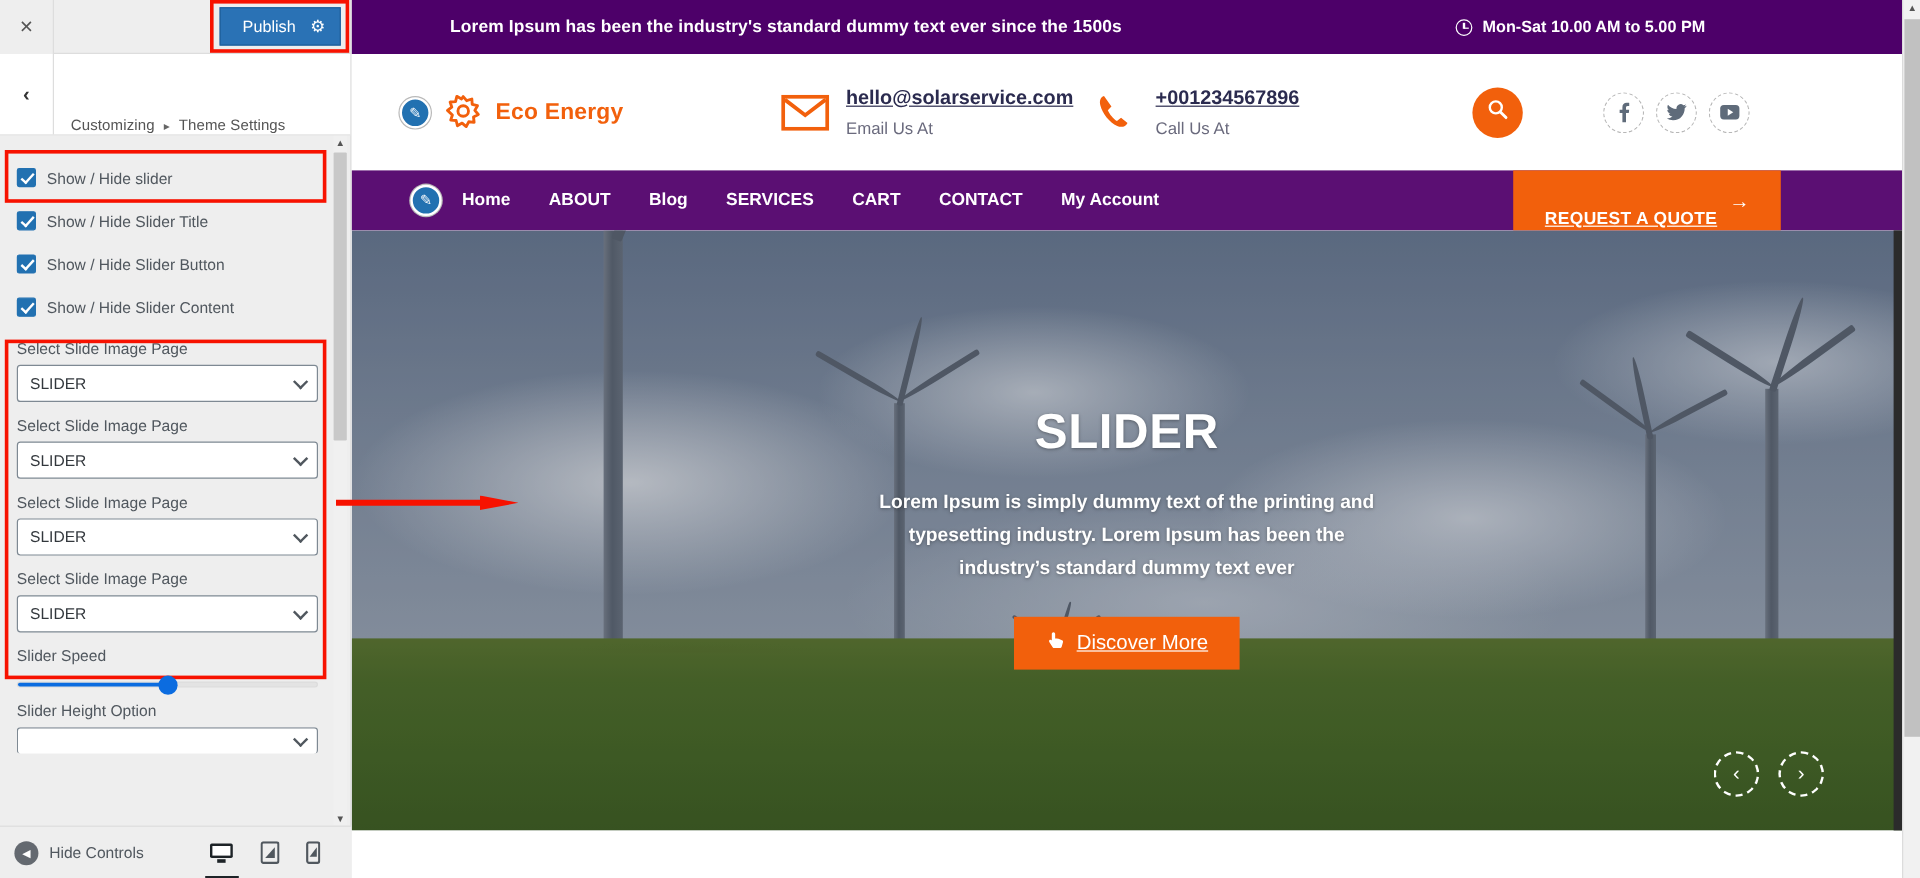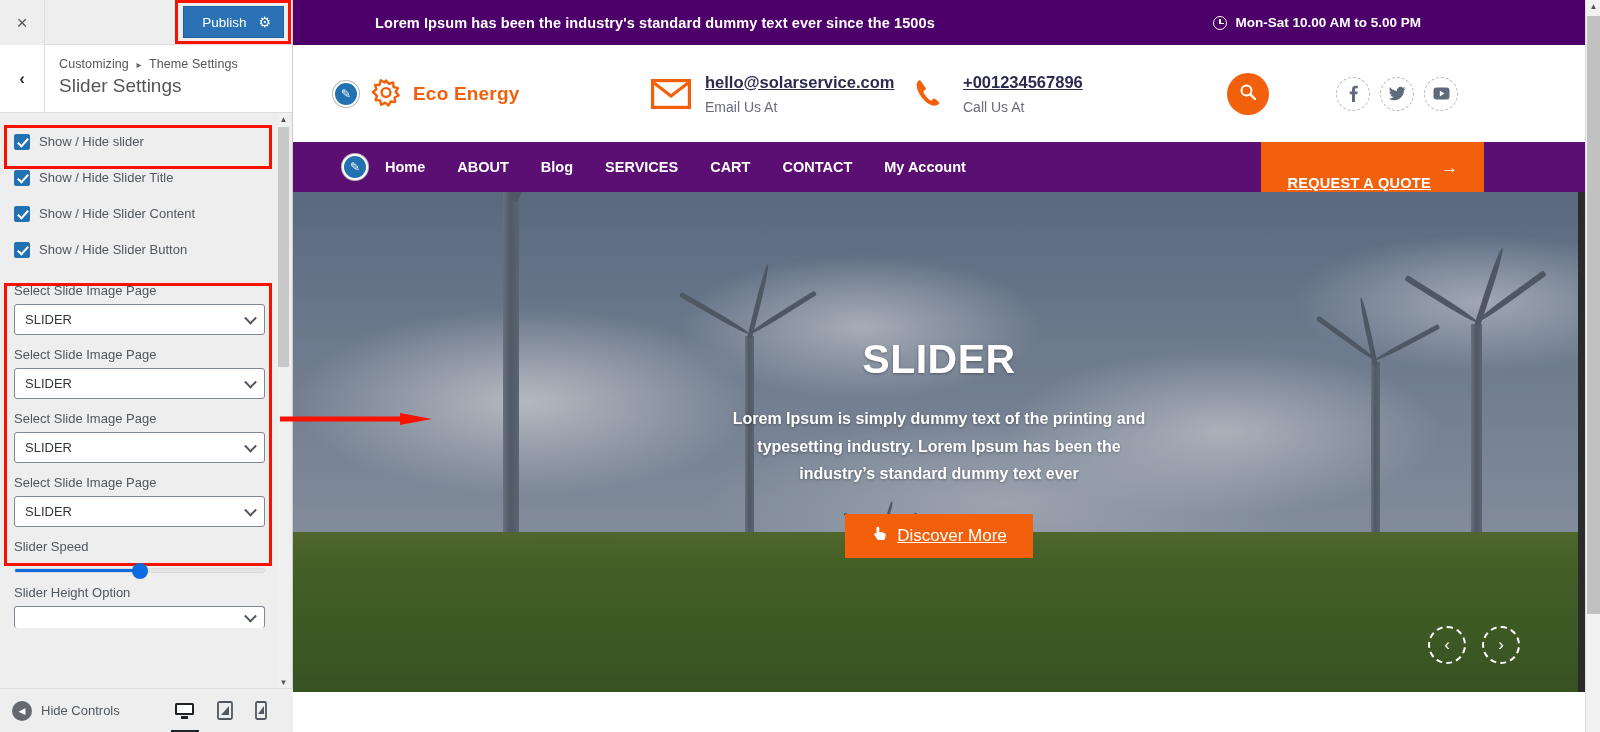--- a/index.html
+++ b/index.html
@@ -63,35 +63,35 @@
     border-bottom: 1px solid #ddd;
   }
   .cz-back {
     width: 45px;
     display: flex; align-items: center; justify-content: center;
     border-right: 1px solid #ddd;
     color: #333; font-size: 17px; font-weight: bold;
     cursor: pointer;
   }
   .cz-titletext { padding: 12px 0 0 14px; }
-  .cz-crumb { font-size: 12.5px; color: #555; letter-spacing: .1px; }
+  .cz-crumb { font-size: 12.5px; color: #555; letter-spacing: .1px; margin-top: 40px; }
   .cz-crumb .sep { padding: 0 4px; font-size: 10px; color: #666; }
   .cz-heading { font-size: 19px; color: #555; font-weight: 400; margin-top: 4px; }
 
   
   .cz-body {
     position: relative;
     height: calc(732px - 45px - 68px - 44px);
     background: #eeeeee;
     overflow: hidden;
     padding: 0;
   }
   .cz-scrollarea { position: relative; width: 279px; height: 100%; padding: 14px 0 0 0; }
   .ctl-check {
-    display: flex; align-items: flex-start; gap: 9px;
+    display: flex; align-items: flex-end; gap: 9px;
     padding: 7px 14px 7px 14px;
     height: 36px;
   }
   .ctl-check .box {
     width: 16px; height: 16px; flex: 0 0 16px;
     border: 1px solid #7e8993;
     background: #2271b1;
     border-color: #2271b1;
     border-radius: 2px;
     position: relative;
@@ -458,25 +458,25 @@
         <div class="ctl-check">
           <span class="box"></span>
           <span class="lbl">Show / Hide slider</span>
         </div>
         <div class="ctl-check">
           <span class="box"></span>
           <span class="lbl">Show / Hide Slider Title</span>
         </div>
         <div class="ctl-check">
           <span class="box"></span>
-          <span class="lbl">Show / Hide Slider Content</span>
+          <span class="lbl">Show / Hide Slider Button</span>
         </div>
         <div class="ctl-check">
           <span class="box"></span>
-          <span class="lbl">Show / Hide Slider Button</span>
+          <span class="lbl">Show / Hide Slider Content</span>
         </div>
 
         <div class="ctl-field">
           <div class="ctl-label">Select Slide Image Page</div>
           <div class="ctl-select">
             <span>SLIDER</span>
             <span class="chev"></span>
           </div>
         </div>
         <div class="ctl-field">

